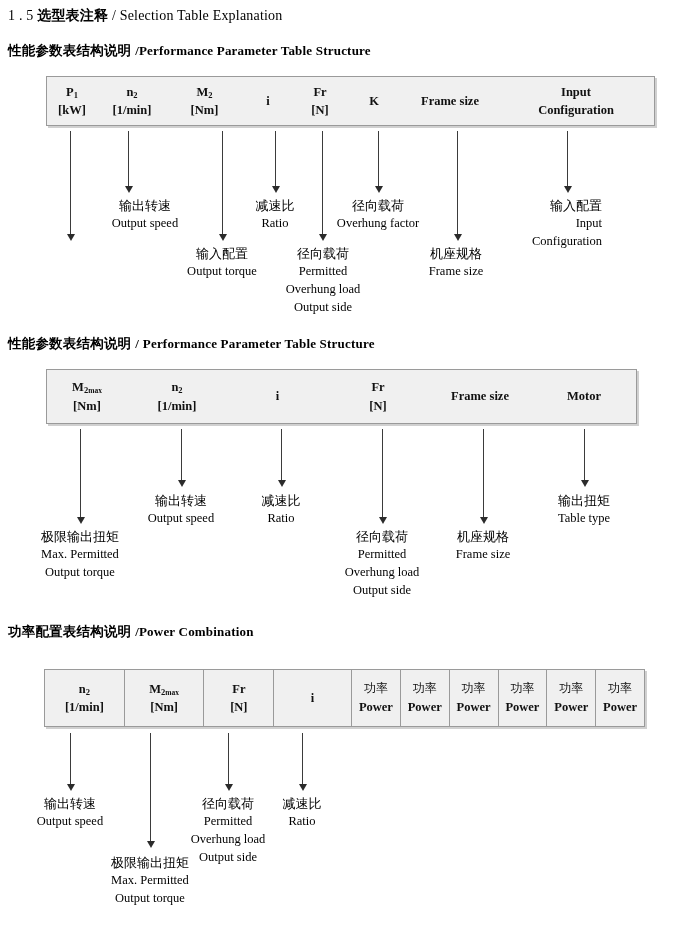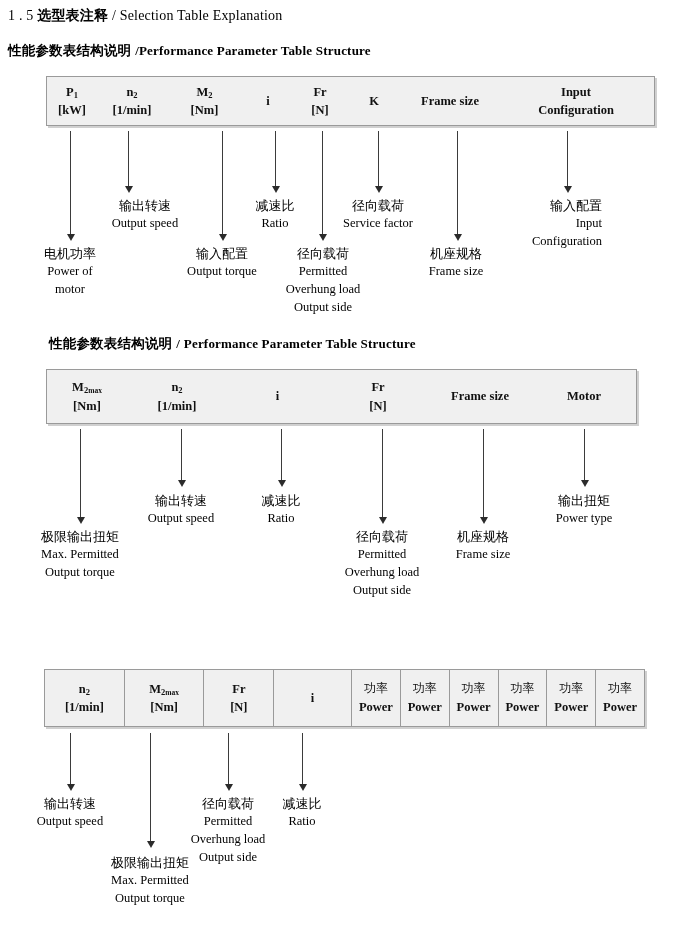--- a/index.html
+++ b/index.html
@@ -214,58 +214,53 @@
   </div>
   <div class="arrow" style="left:453px; top:131px; height:110px;">
     <div class="stem" style="height:103px;"></div>
       <div class="head" style="top:103px;"></div>
   </div>
   <div class="arrow" style="left:563px; top:131px; height:62px;">
     <div class="stem" style="height:55px;"></div>
       <div class="head" style="top:55px;"></div>
   </div>
 
-  <div class="note" style="left:70px; top:245px;">
-    <span class="cn-ln">电机功率</span>
-    <span class="en-ln">Power of</span>
-    <span class="en-ln">motor</span>
-  </div>
   <div class="note" style="left:145px; top:197px;">
     <span class="cn-ln">输出转速</span>
     <span class="en-ln">Output speed</span>
   </div>
   <div class="note" style="left:222px; top:245px;">
     <span class="cn-ln">输入配置</span>
     <span class="en-ln">Output torque</span>
   </div>
   <div class="note" style="left:275px; top:197px;">
     <span class="cn-ln">减速比</span>
     <span class="en-ln">Ratio</span>
   </div>
   <div class="note" style="left:323px; top:245px;">
     <span class="cn-ln">径向载荷</span>
     <span class="en-ln">Permitted</span>
     <span class="en-ln">Overhung load</span>
     <span class="en-ln">Output side</span>
   </div>
   <div class="note" style="left:378px; top:197px;">
     <span class="cn-ln">径向载荷</span>
-    <span class="en-ln">Service factor</span>
+    <span class="en-ln">Overhung factor</span>
   </div>
   <div class="note" style="left:456px; top:245px;">
     <span class="cn-ln">机座规格</span>
     <span class="en-ln">Frame size</span>
   </div>
   <div class="note" style="left:567px; top:197px;text-align:right;">
     <span class="cn-ln">输入配置</span>
     <span class="en-ln">Input</span>
     <span class="en-ln">Configuration</span>
   </div>
 
-  <div class="sec-title sub-title" style="left:8px; top:335px;margin-left:41px;">
+  <div class="sec-title sub-title" style="left:8px; top:335px;">
     <span class="cn">性能参数表结构说明</span>
     <span class="en">/</span>
     <span class="en">Performance Parameter Table Structure</span>
   </div>
 
   <div class="tbl shadow" style="left:46px; top:369px; width:591px; height:55px;">
     <div class="cell" style="width:80px;">
       <span class="ln">M<sub>2</sub><span class="sup-max">max</span></span>
       <span class="ln">[Nm]</span>
     </div>
@@ -331,23 +326,27 @@
     <span class="en-ln">Permitted</span>
     <span class="en-ln">Overhung load</span>
     <span class="en-ln">Output side</span>
   </div>
   <div class="note" style="left:483px; top:528px;">
     <span class="cn-ln">机座规格</span>
     <span class="en-ln">Frame size</span>
   </div>
   <div class="note" style="left:584px; top:492px;">
     <span class="cn-ln">输出扭矩</span>
-    <span class="en-ln">Power type</span>
-  </div>
-
+    <span class="en-ln">Table type</span>
+  </div>
+
+  <div class="sec-title sub-title" style="left:8px; top:623px;">
+    <span class="cn">功率配置表结构说明</span>
+    <span class="en">/</span><span class="en">Power Combination</span>
+  </div>
 
   <div class="tbl bordered shadow" style="left:44px; top:669px; width:601px; height:58px;">
     <div class="cell" style="width:79px;">
       <span class="ln">n<sub>2</sub></span>
       <span class="ln">[1/min]</span>
     </div>
     <div class="cell" style="width:80px;">
       <span class="ln">M<sub>2</sub><span class="sup-max">max</span></span>
       <span class="ln">[Nm]</span>
     </div>

